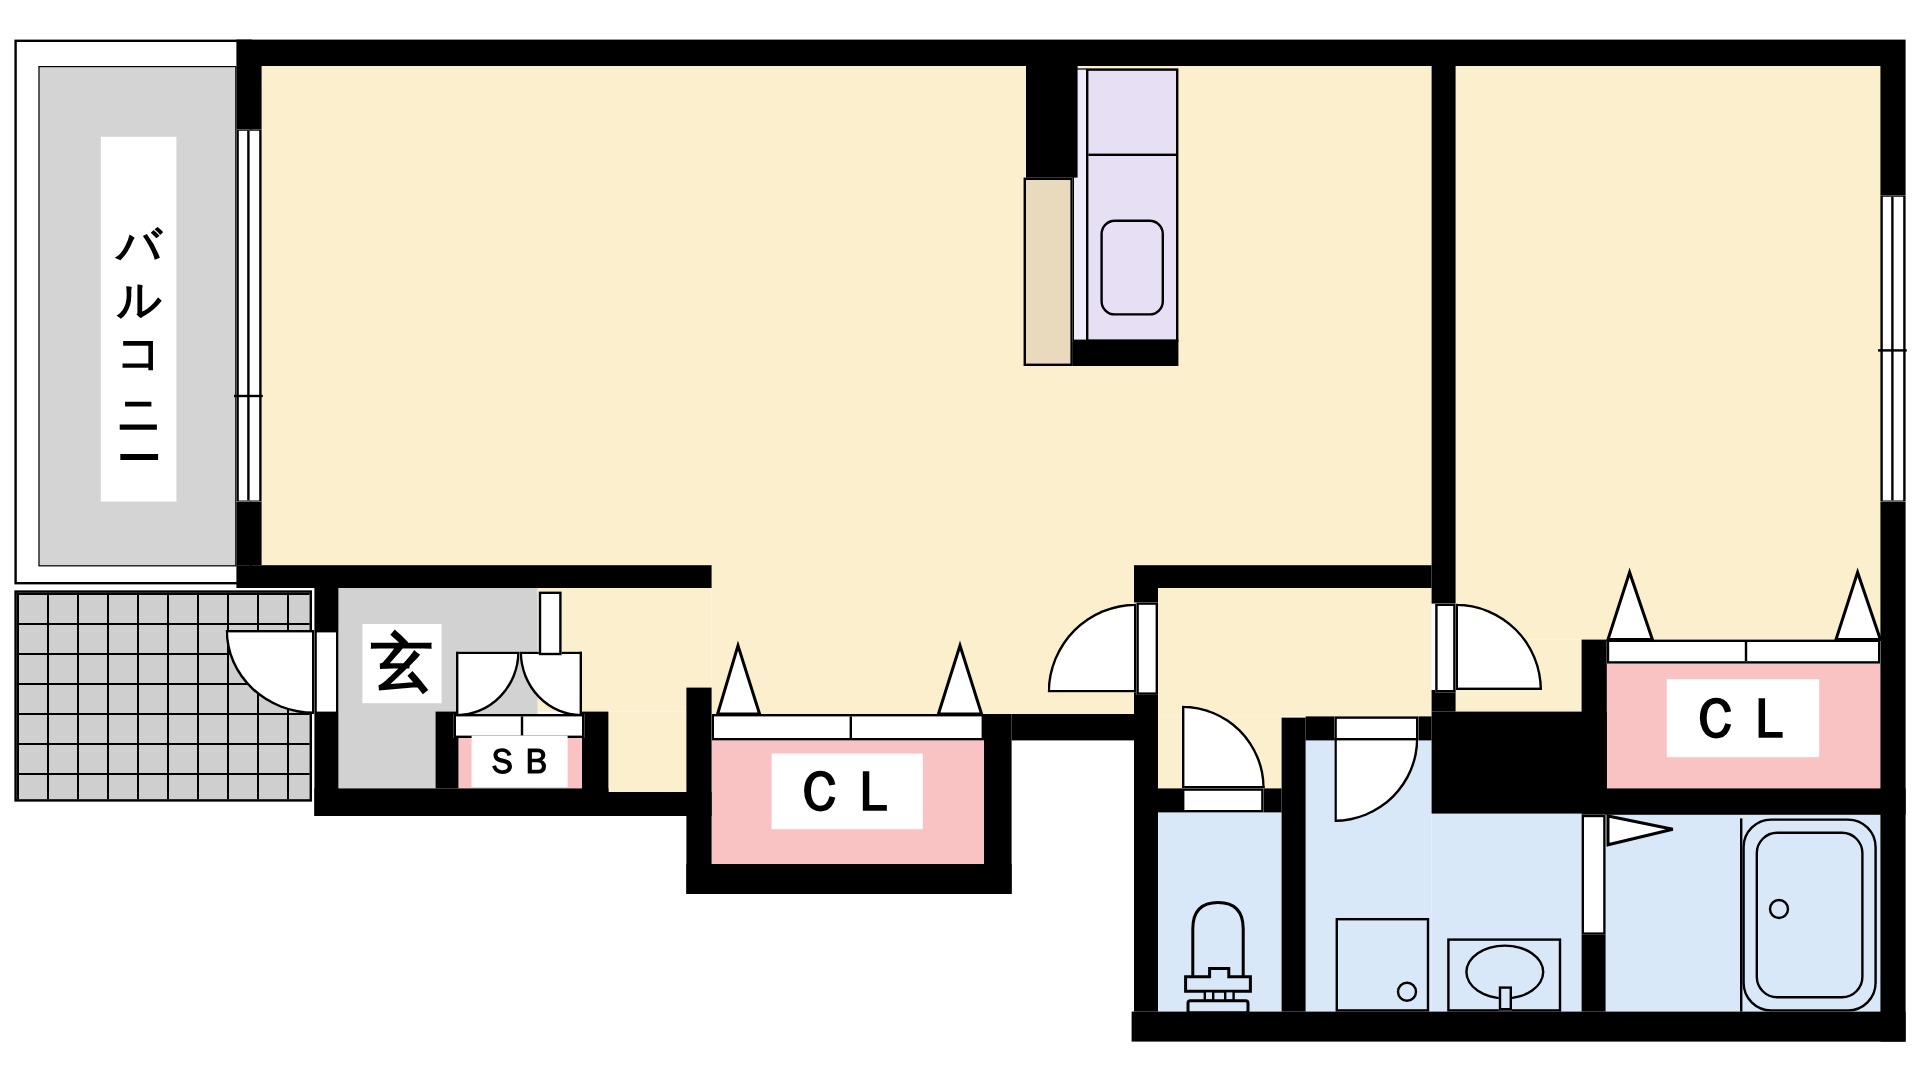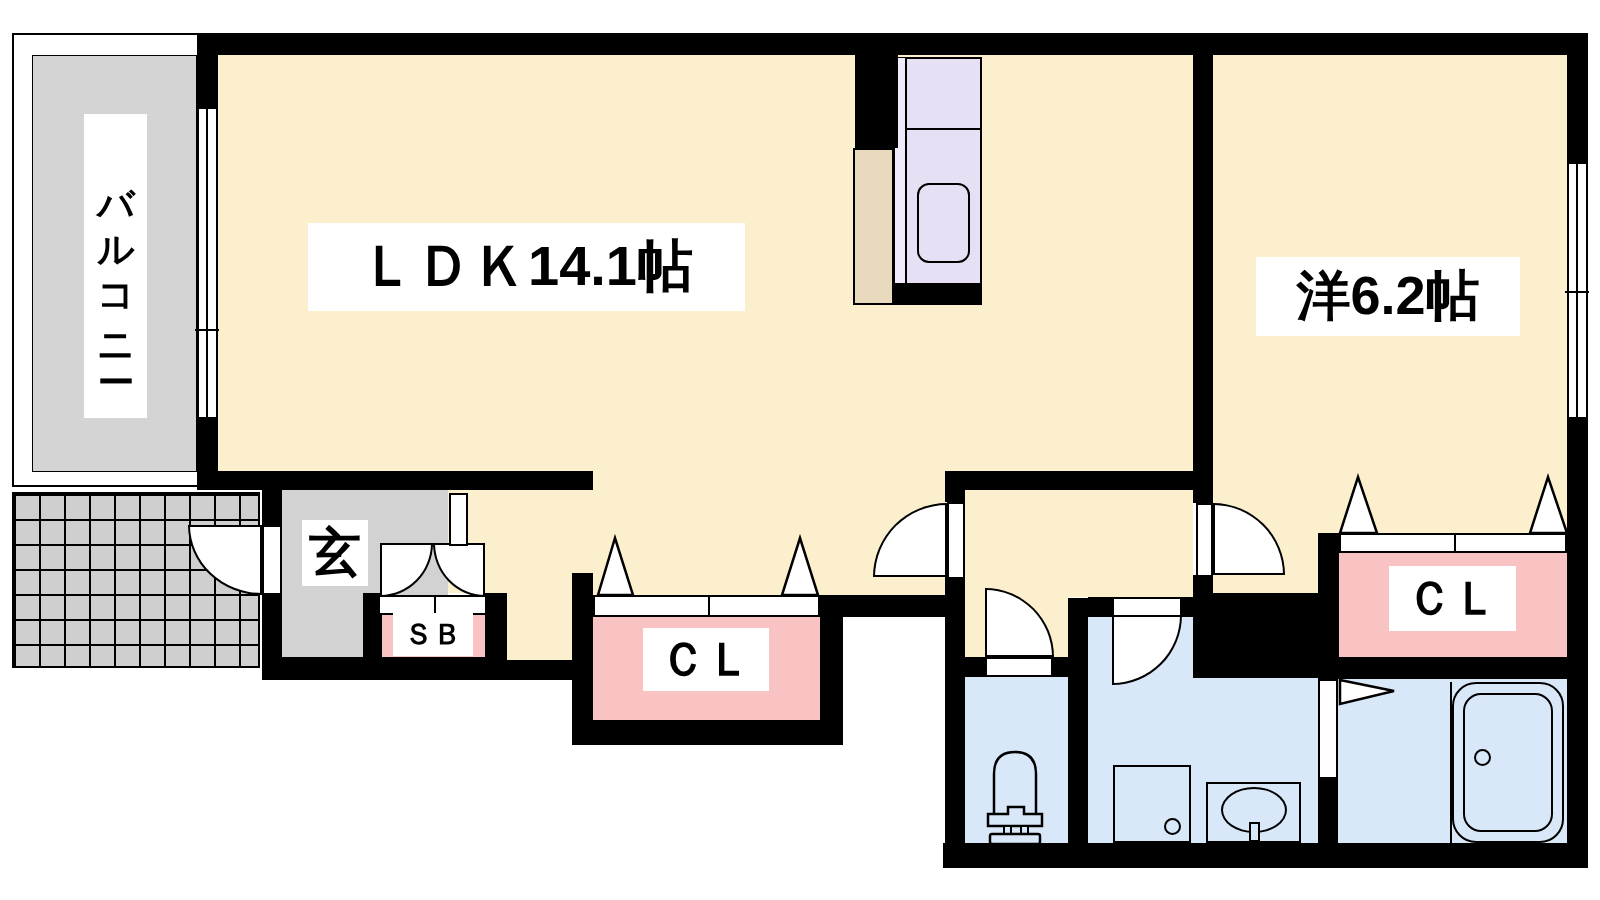--- a/index.html
+++ b/index.html
@@ -157,20 +157,18 @@
   <div class="abs" style="left:1206px;top:782px;width:95px;height:61px;border:2.5px solid #000"></div>
   <div class="abs" style="left:1221px;top:787px;width:66px;height:46px;border:2.5px solid #000;border-radius:50%"></div>
   <div class="abs" style="left:1249px;top:822px;width:11px;height:20px;background:#D9E8F8;border:2px solid #000"></div>
 
   <div class="abs" style="left:1450px;top:682px;width:2px;height:161px;background:#000"></div>
   <div class="abs" style="left:1452px;top:682px;width:112px;height:161px;border:2.5px solid #000;border-radius:24px;background:#D9E8F8"></div>
   <div class="abs" style="left:1463px;top:693px;width:90px;height:139px;border:2px solid #000;border-radius:18px"></div>
   <div class="abs" style="left:1474px;top:749px;width:17px;height:17px;border:2.5px solid #000;border-radius:50%"></div>
 
   <div class="label vtext" style="left:84px;top:114px;width:63px;height:304px;font-size:37px">バルコニー</div>
-  <div class="label" style="left:308px;top:223px;width:437px;height:88px;font-size:56px">ＬＤＫ14.1帖</div>
-  <div class="label" style="left:1256px;top:257px;width:264px;height:79px;font-size:54px">洋6.2帖</div>
   <div class="label" style="left:302px;top:520px;width:66px;height:66px;font-size:52px">玄</div>
   <div class="label" style="left:393px;top:613px;width:80px;height:43px;font-size:29px">ＳＢ</div>
   <div class="label" style="left:643px;top:628px;width:126px;height:63px;font-size:46px">ＣＬ</div>
   <div class="label" style="left:1389px;top:566px;width:127px;height:65px;font-size:46px">ＣＬ</div>
 
 </div>
 
 </body></html>

